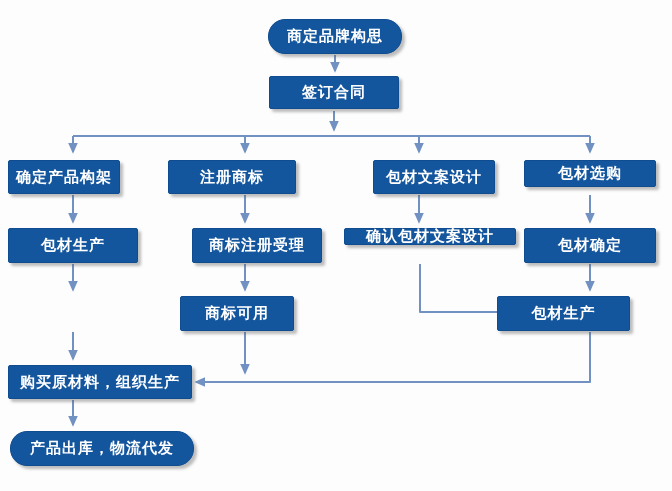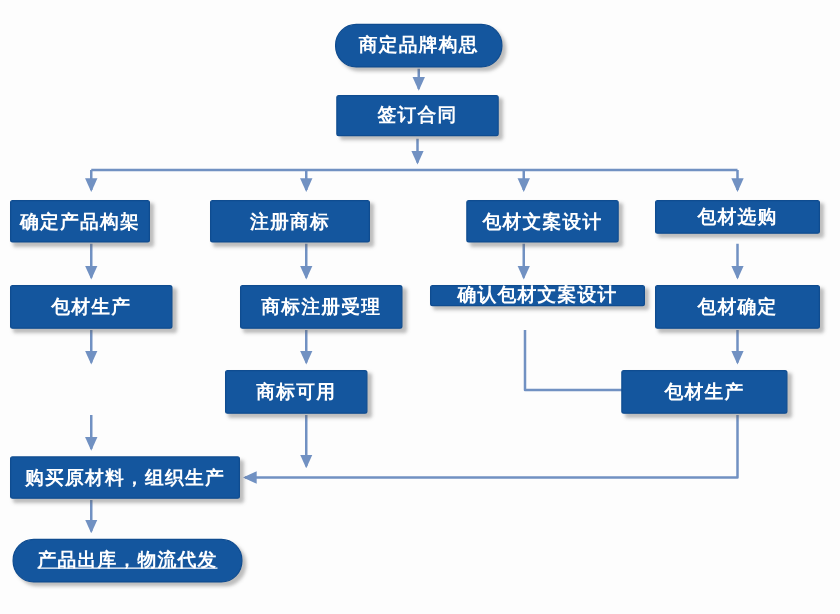--- a/index.html
+++ b/index.html
@@ -113,15 +113,15 @@
 
   <div class="node" style="left:524px; top:228px; width:132px; height:35px;text-align:center;">包材确定</div>
 
 
   <div class="node" style="left:180px; top:296px; width:114px; height:35px;">商标可用</div>
 
   <div class="node" style="left:497px; top:296px; width:133px; height:35px;">包材生产</div>
 
   <div class="node" style="left:8px; top:365px; width:184px; height:34px;">购买原材料，组织生产</div>
 
-  <div class="node rounded" style="left:10px; top:431px; width:184px; height:35px;text-decoration:underline;">产品出库，物流代发</div>
+  <div class="node rounded" style="left:10px; top:431px; width:184px; height:35px;">产品出库，物流代发</div>
 
 </div>
 
 </body></html>

